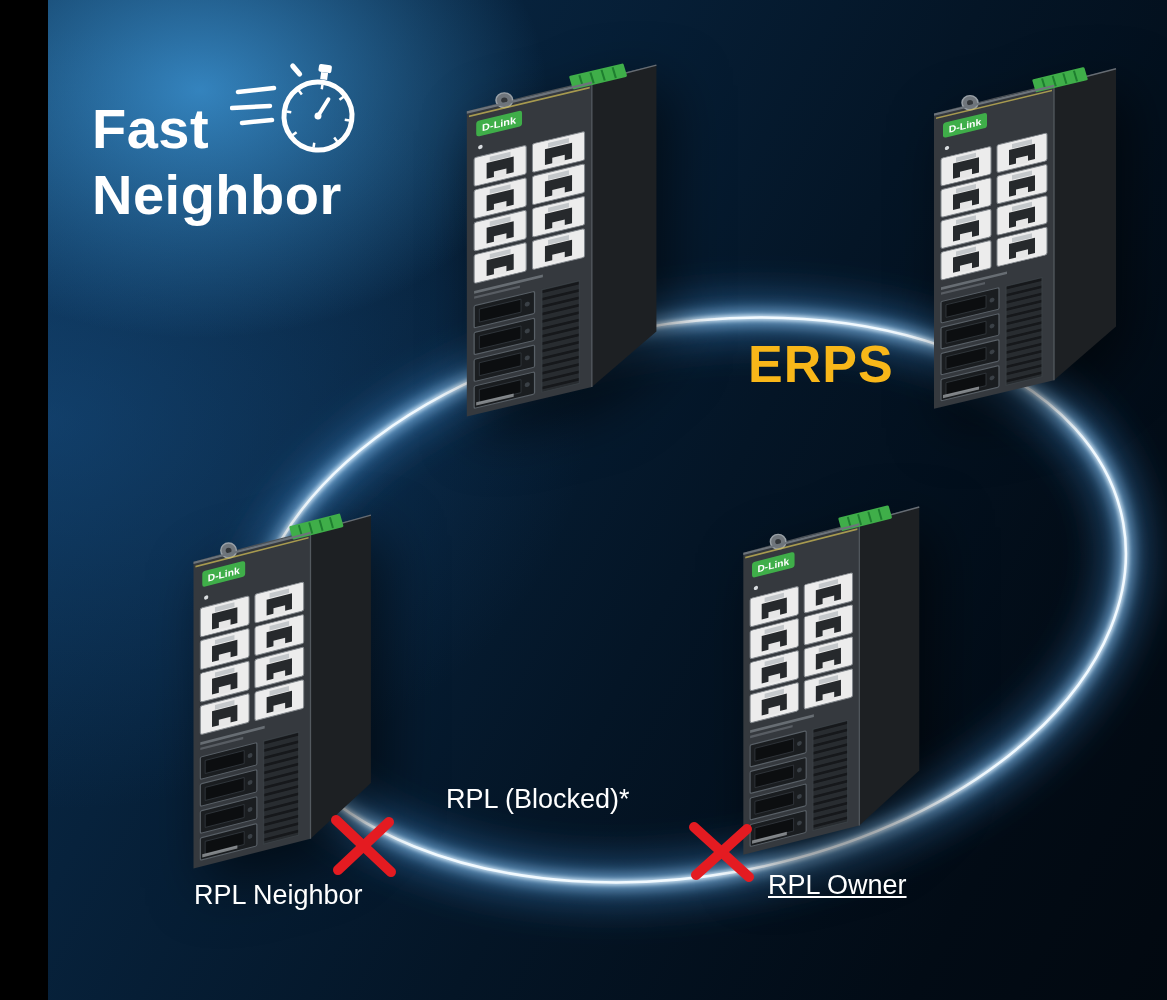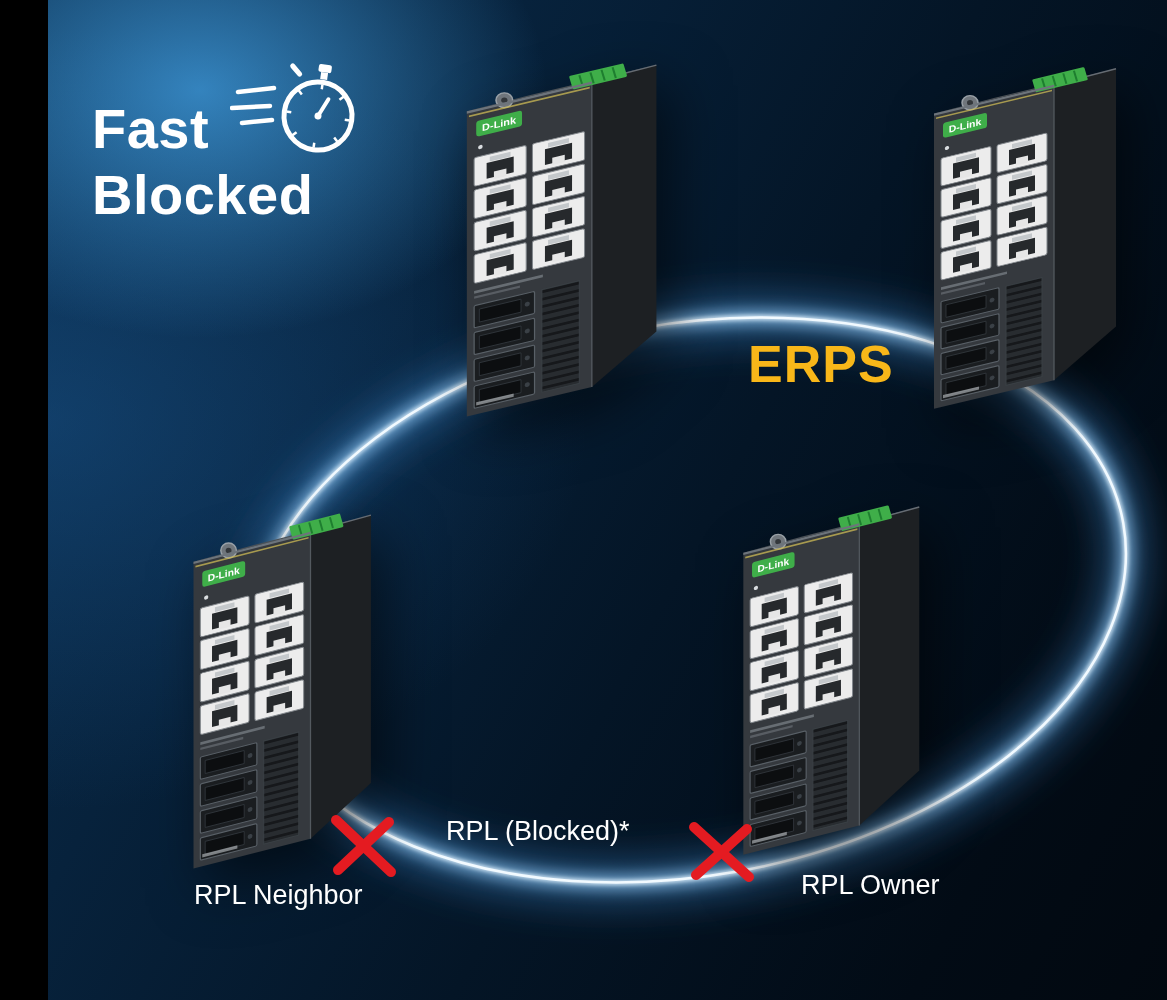--- a/index.html
+++ b/index.html
@@ -27,23 +27,23 @@
   .s1{left:398px;top:54px;width:250px;height:370px;}
   .s2{left:866px;top:58px;width:240px;height:358px;}
   .s3{left:126px;top:504px;width:234px;height:372px;}
   .s4{left:676px;top:496px;width:232px;height:366px;}
   #xmarks-svg{z-index:3;}
   .label{z-index:4;color:#ffffff;font-size:27px;}
   #erps-label{
     z-index:4;left:700px;top:334px;
     color:#f8b719;font-size:52px;font-weight:700;letter-spacing:1px;
   }
-  #rpl-blocked-label{left:398px;top:816px;}
+  #rpl-blocked-label{left:398px;top:784px;}
   #rpl-neighbor-label{left:146px;top:880px;text-align:right;}
-  #rpl-owner-label{left:753px;top:870px;}
+  #rpl-owner-label{left:720px;top:870px;text-decoration:underline;}
   #footnote{right:36px;top:950px;color:#dce9f6;font-size:27px;z-index:4;}
 </style>
 </head>
 <body>
 
 <svg width="0" height="0" style="position:absolute" aria-hidden="true">
   <defs>
     <g id="rj45">
       <rect x="0" y="0" width="50" height="31" rx="2" fill="#ececec" stroke="#82878c" stroke-width="1"></rect>
       <rect x="15" y="3" width="20" height="5" fill="#c4c8cb"></rect>
@@ -149,21 +149,21 @@
         <line x1="61" y1="68" x2="56" y2="68"></line>
         <line x1="69" y1="49" x2="65" y2="45"></line>
       </g>
       <line x1="88" y1="68" x2="96" y2="50" stroke-width="4" stroke-linecap="round"></line>
       <circle cx="88" cy="68" r="3.5" fill="#ffffff" stroke="none"></circle>
     </g>
   </svg>
 
   <div id="title" class="abs">
     <div>Fast</div>
-    <div>Blocked</div>
+    <div>Neighbor</div>
   </div>
 
   <svg class="switch abs s1" viewBox="0 0 240 400" preserveAspectRatio="none">
       <use href="#switch-3d"></use>
     </svg>
   <svg class="switch abs s2" viewBox="0 0 240 400" preserveAspectRatio="none">
       <use href="#switch-3d"></use>
     </svg>
   <svg class="switch abs s3" viewBox="0 0 240 400" preserveAspectRatio="none">
       <use href="#switch-3d"></use>

